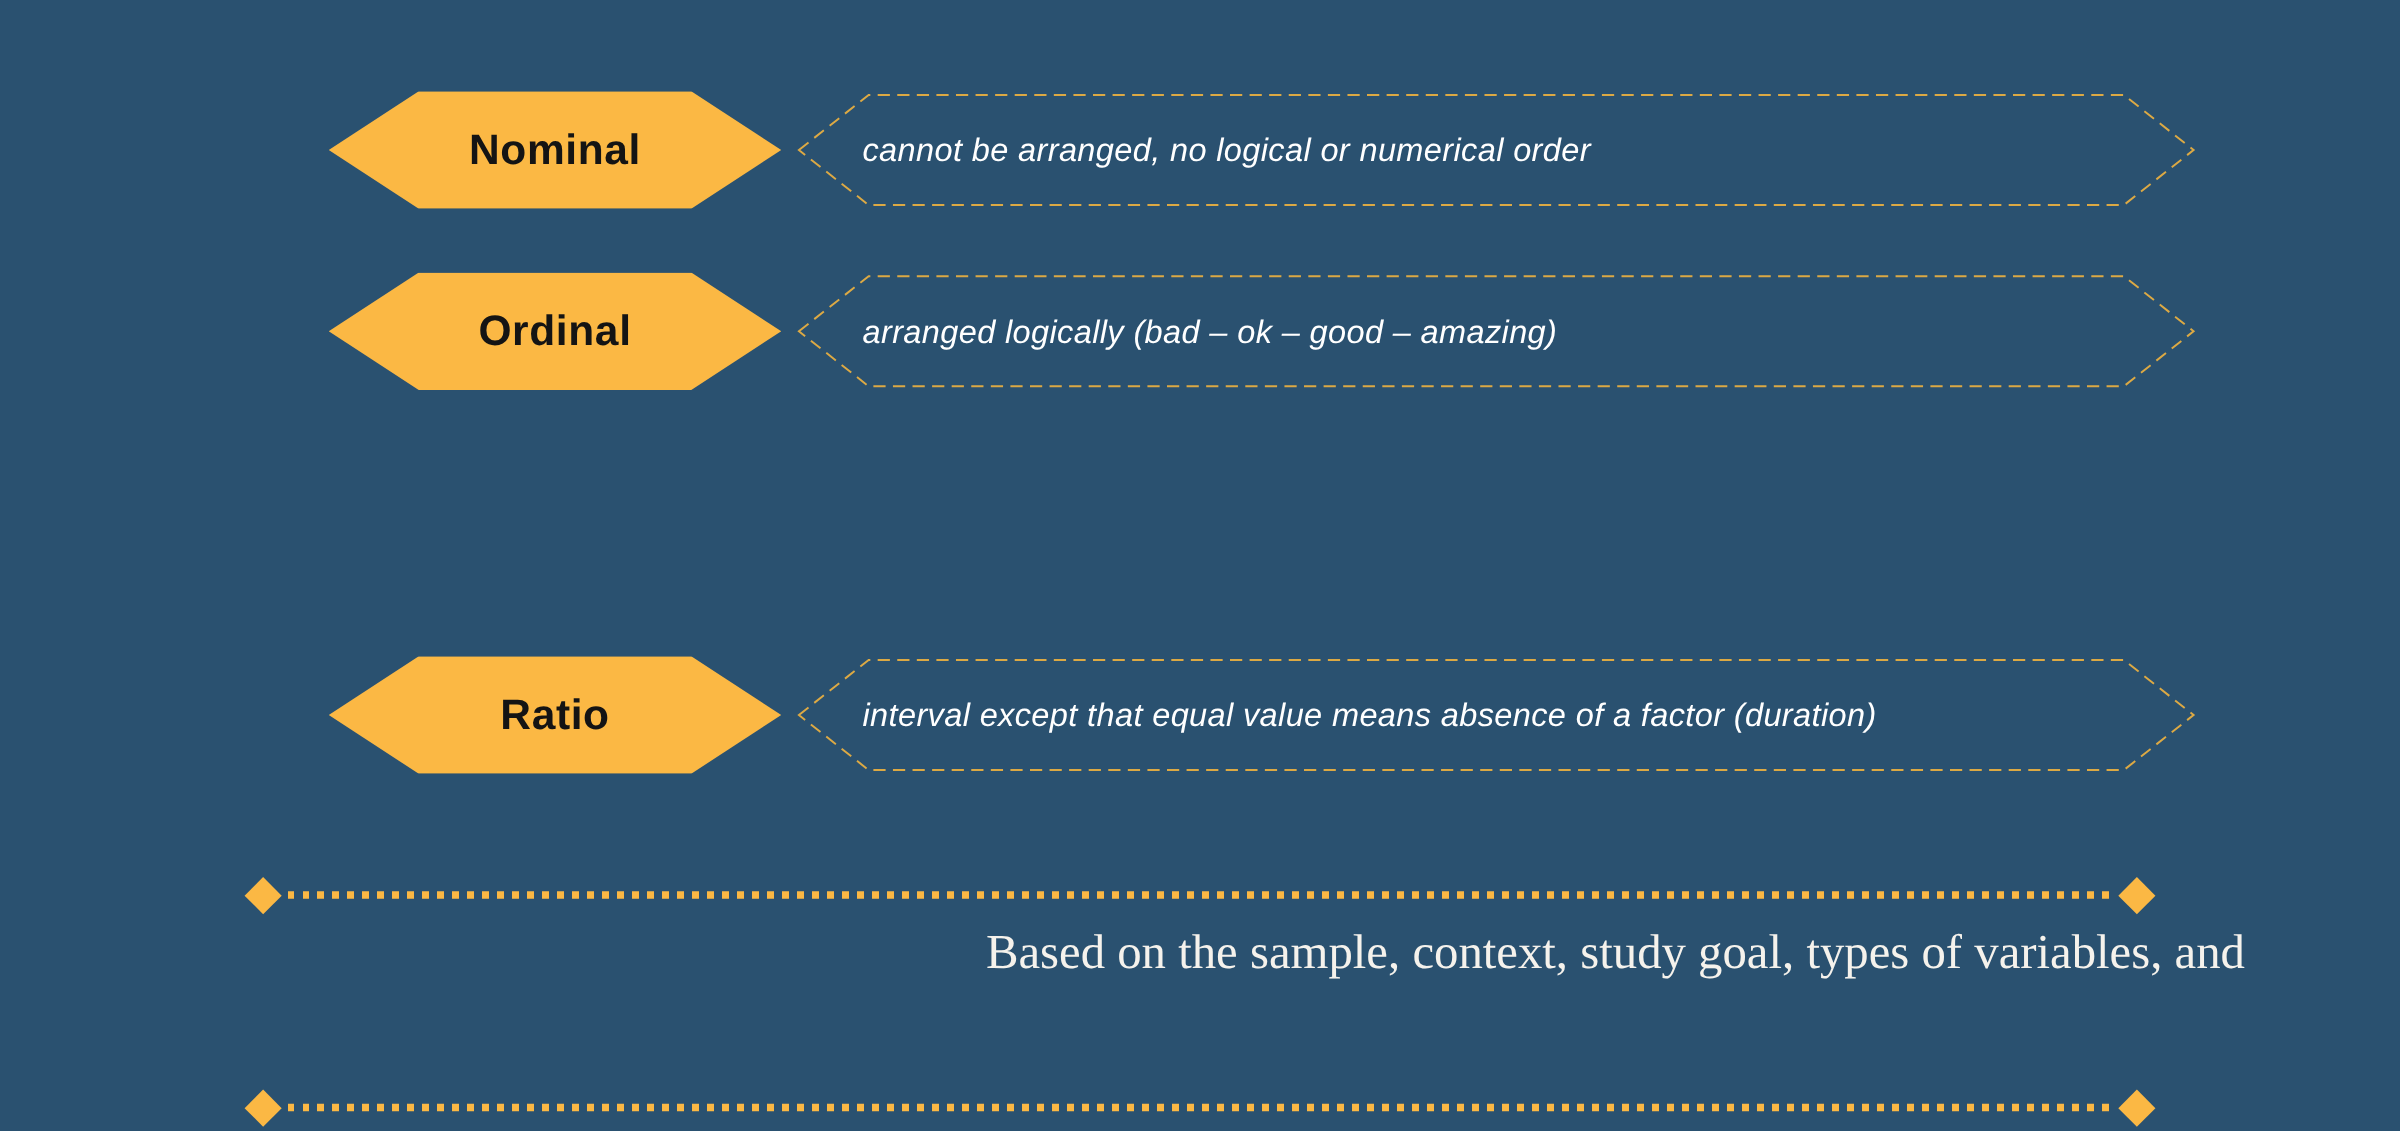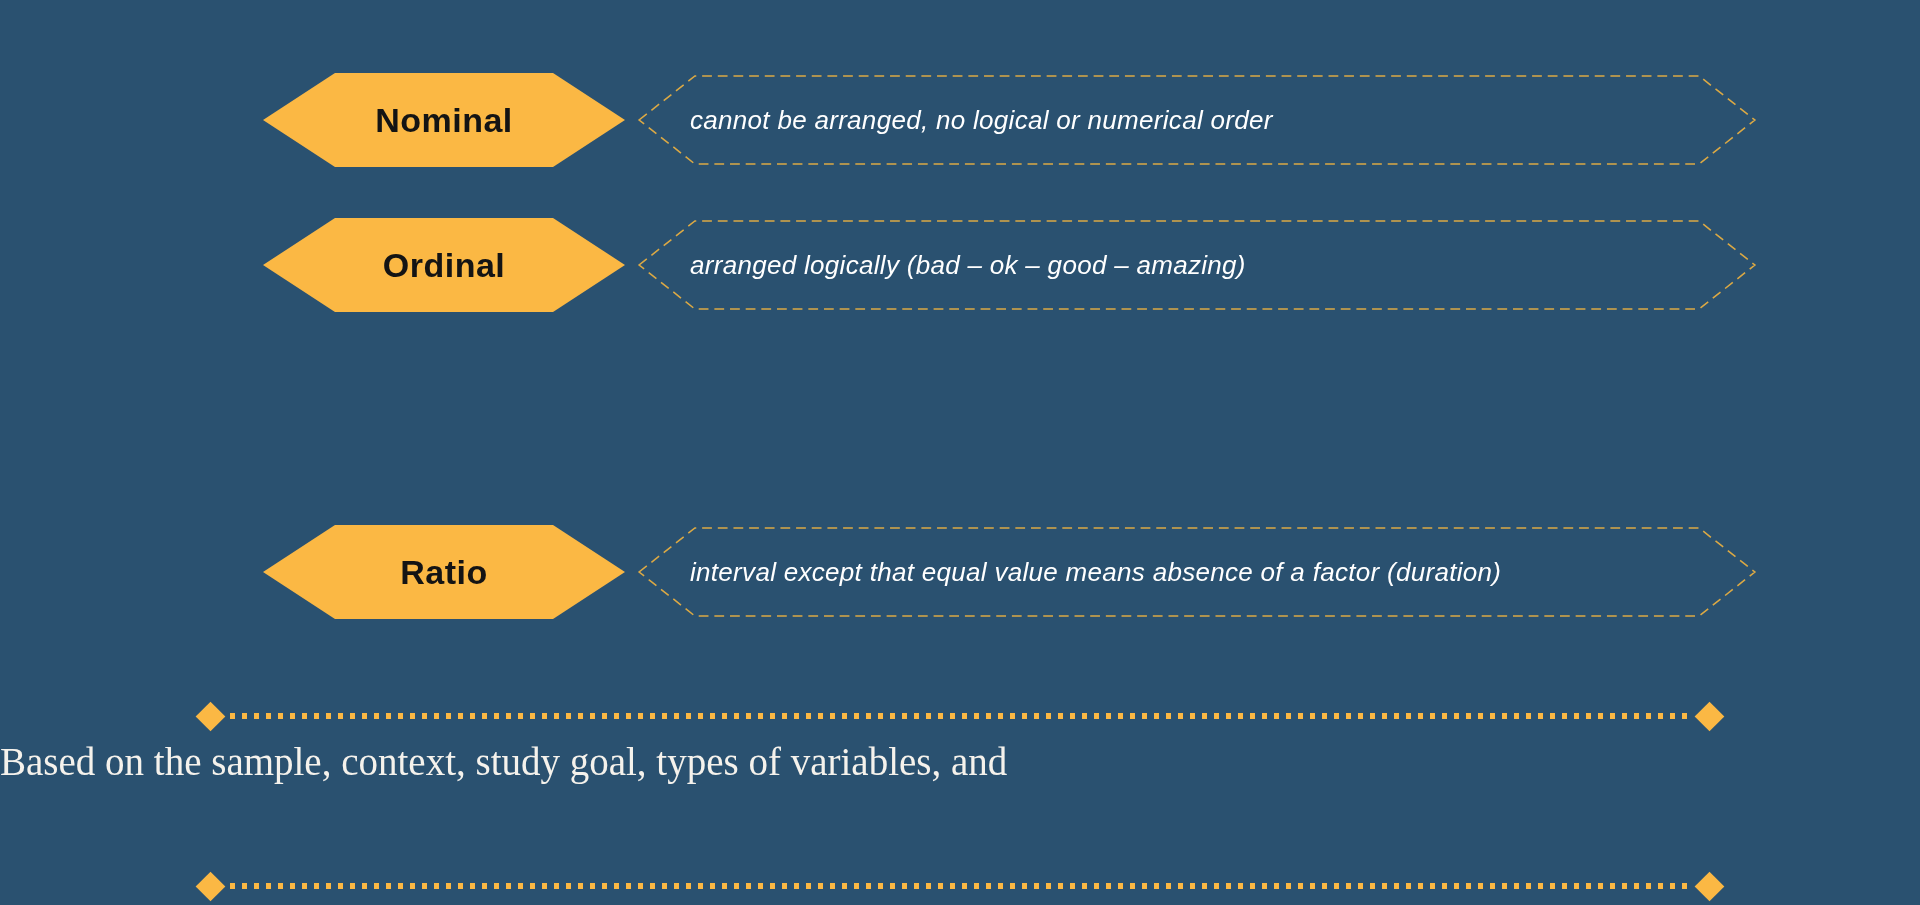--- a/index.html
+++ b/index.html
@@ -51,21 +51,21 @@
     width:21px;height:21px;background:var(--accent_yellow);
     transform:rotate(45deg);flex:0 0 auto;
   }
   .dotline{
     flex:1;height:6px;margin:0 9px;
     background:repeating-linear-gradient(to right,var(--accent_yellow) 0 5px,transparent 5px 12px);
   }
 
   .footer-note{
     position:absolute;left:0;top:740px;width:1796px;
-    text-align:left;color:var(--footer_text);
+    text-align:right;color:var(--footer_text);
     font-family:"Liberation Serif",serif;
     font-size:39px;line-height:43px;
   }
 </style>
 </head>
 <body>
 
 <div class="canvas">
 
   <div class="row row-1">

